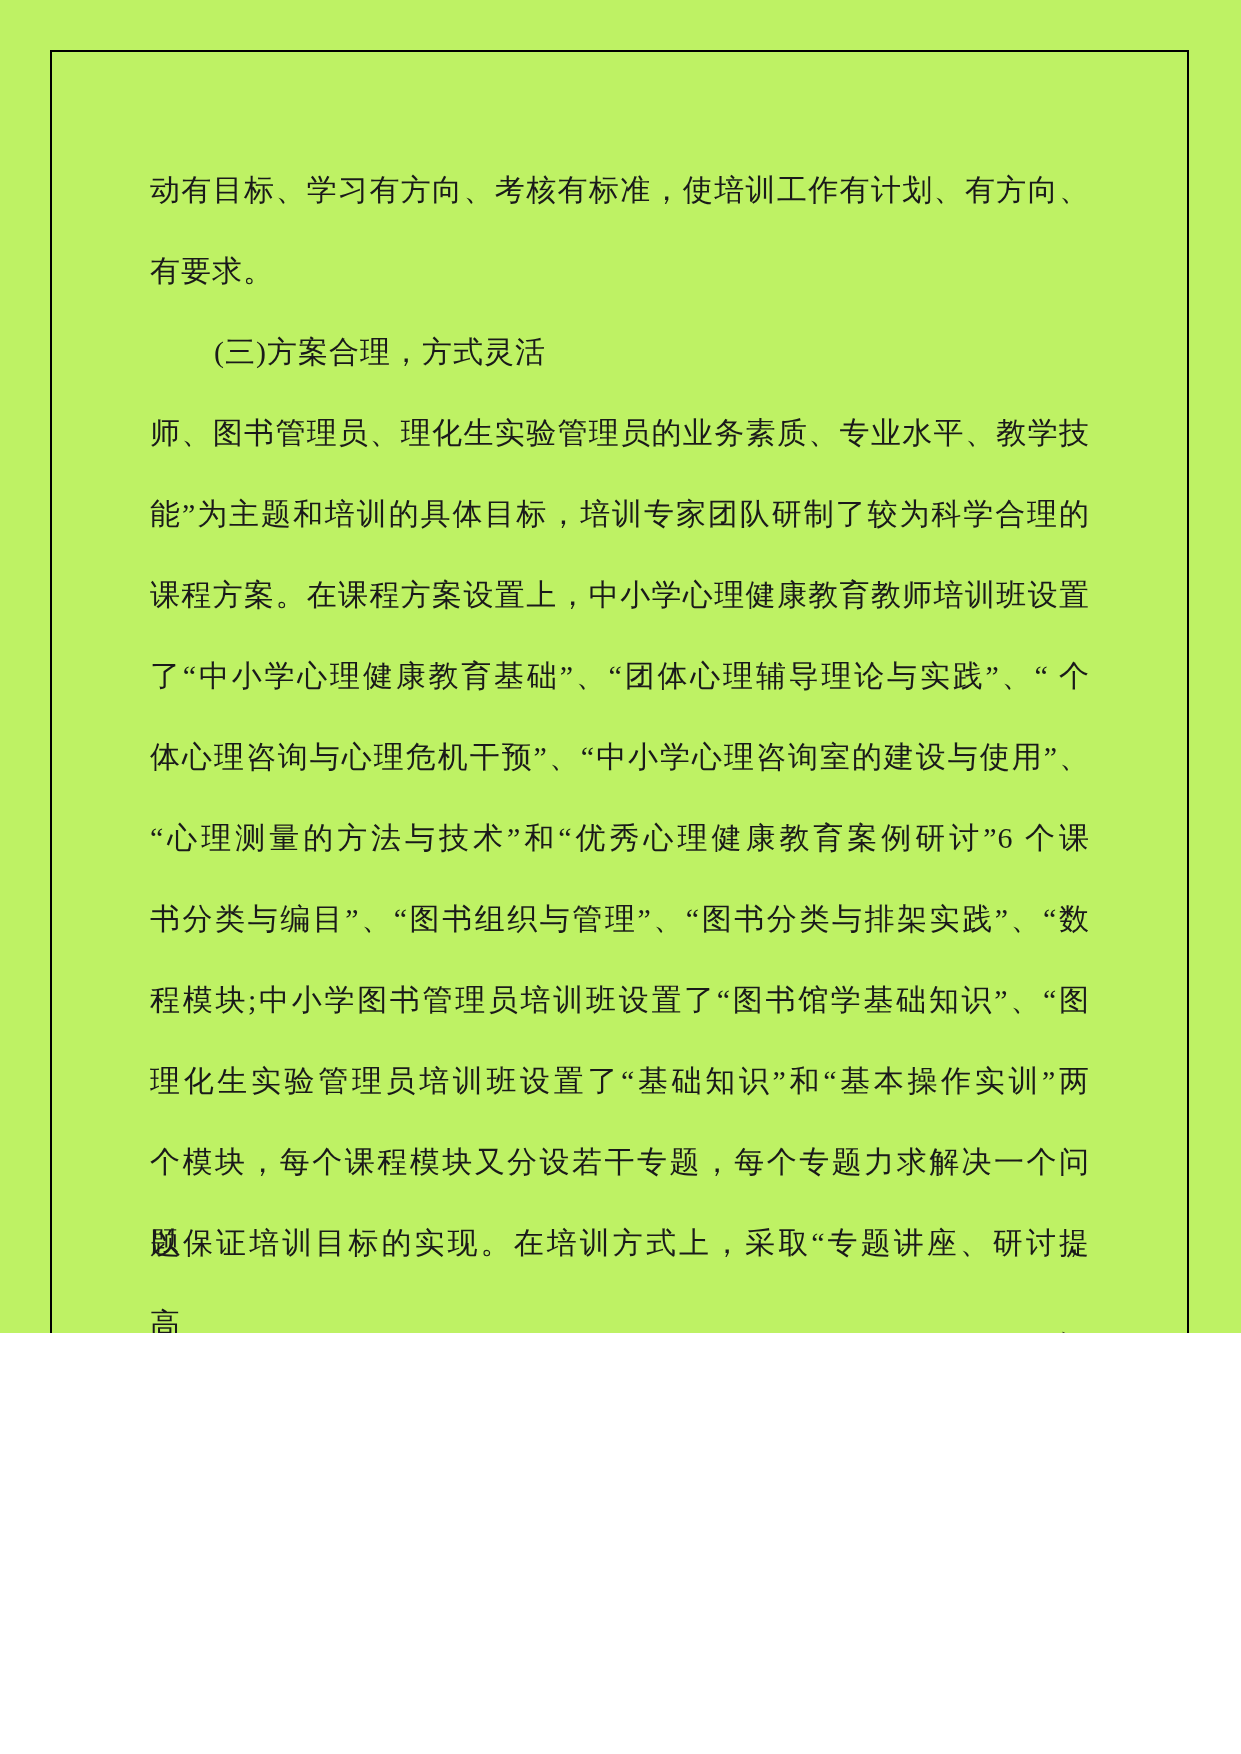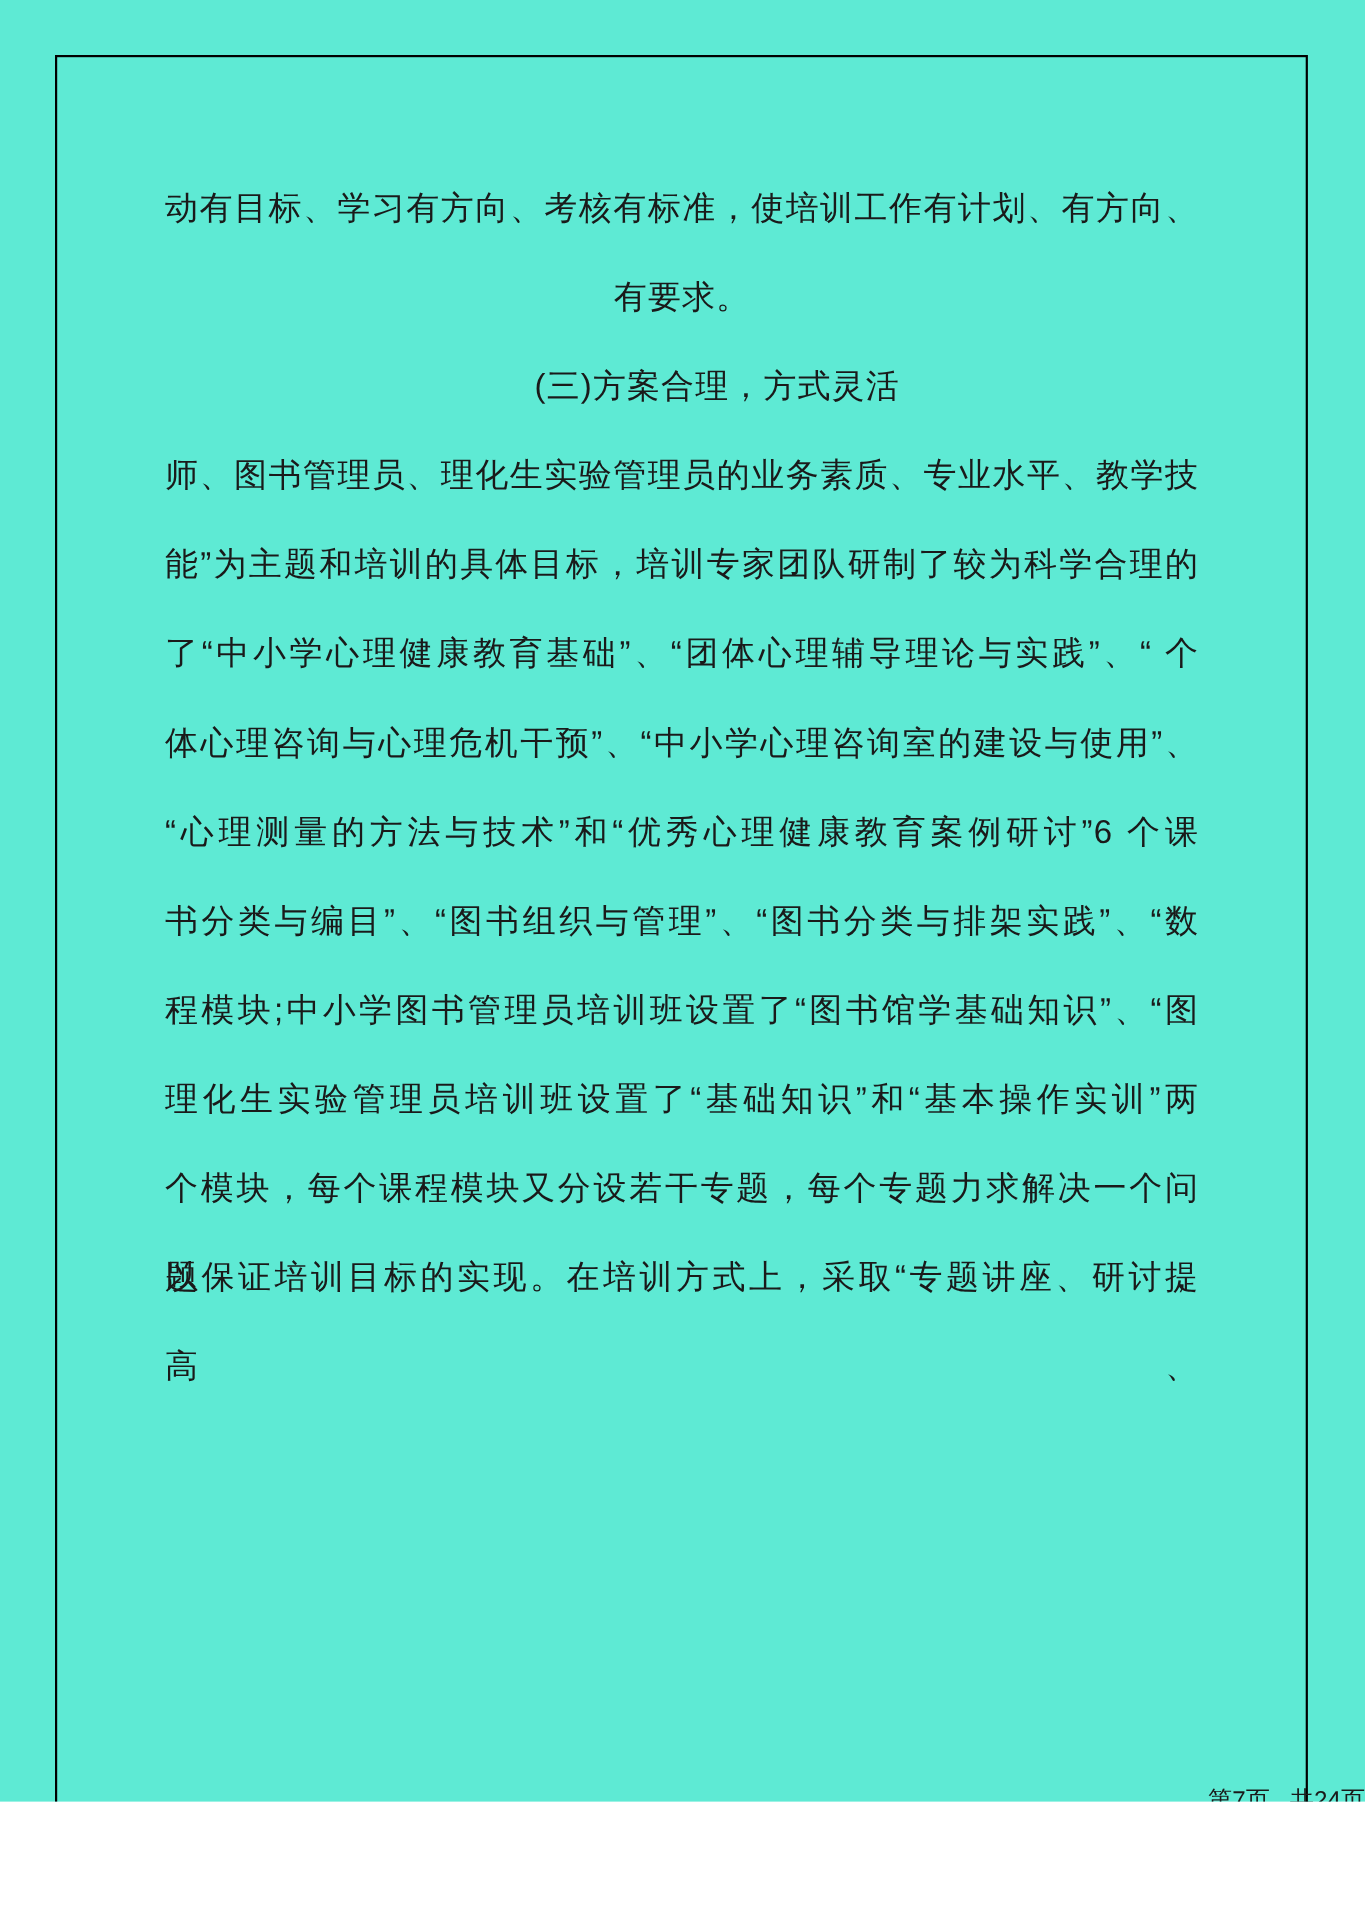--- a/index.html
+++ b/index.html
@@ -3,23 +3,23 @@
 <meta charset="utf-8">
 <style>
   html, body {
     margin: 0;
     padding: 0;
     background: #ffffff;
   }
   .page {
     position: relative;
     width: 1241px;
-    height: 1638px;
-    background: #5eead4;
-    font-family: Liberation Sans, sans-serif;
+    height: 1333px;
+    background: #bef264;
+    font-family: Liberation Serif, serif;
     color: #1a1a1a;
     overflow: hidden;
   }
   .page-border {
     position: absolute;
     left: 50px;
     top: 50px;
     width: 1139px;
     height: 1653px;
     border: 2px solid #000000;
@@ -30,21 +30,21 @@
     left: 150px;
     top: 149px;
     width: 940px;
   }
   .line {
     height: 81px;
     line-height: 81px;
     font-size: 30px;
     letter-spacing: 1px;
     white-space: nowrap;
-    text-align: center;
+    text-align: left;
   }
   .line.fill {
     white-space: normal;
     text-align: justify;
     text-align-last: justify;
   }
   .line.indent {
     padding-left: 64px;
   }
   .footer {
@@ -68,20 +68,21 @@
 
 <div class="page">
   <div class="page-border"></div>
 
   <div class="body-text" id="lines-container">
       <div class="line fill">动有目标、学习有方向、考核有标准，使培训工作有计划、有方向、</div>
       <div class="line">有要求。</div>
       <div class="line indent">(三)方案合理，方式灵活</div>
       <div class="line fill">师、图书管理员、理化生实验管理员的业务素质、专业水平、教学技</div>
       <div class="line fill">能”为主题和培训的具体目标，培训专家团队研制了较为科学合理的</div>
+      <div class="line fill">课程方案。在课程方案设置上，中小学心理健康教育教师培训班设置</div>
       <div class="line fill">了“中小学心理健康教育基础”、“团体心理辅导理论与实践”、“ 个</div>
       <div class="line fill">体心理咨询与心理危机干预”、“中小学心理咨询室的建设与使用”、</div>
       <div class="line fill">“心理测量的方法与技术”和“优秀心理健康教育案例研讨”6 个课</div>
       <div class="line fill">书分类与编目”、“图书组织与管理”、“图书分类与排架实践”、“数</div>
       <div class="line fill">程模块;中小学图书管理员培训班设置了“图书馆学基础知识”、“图</div>
       <div class="line fill">理化生实验管理员培训班设置了“基础知识”和“基本操作实训”两</div>
       <div class="line fill">个模块，每个课程模块又分设若干专题，每个专题力求解决一个问题，</div>
       <div class="line fill">以保证培训目标的实现。在培训方式上，采取“专题讲座、研讨提高、</div>
     </div>
 

